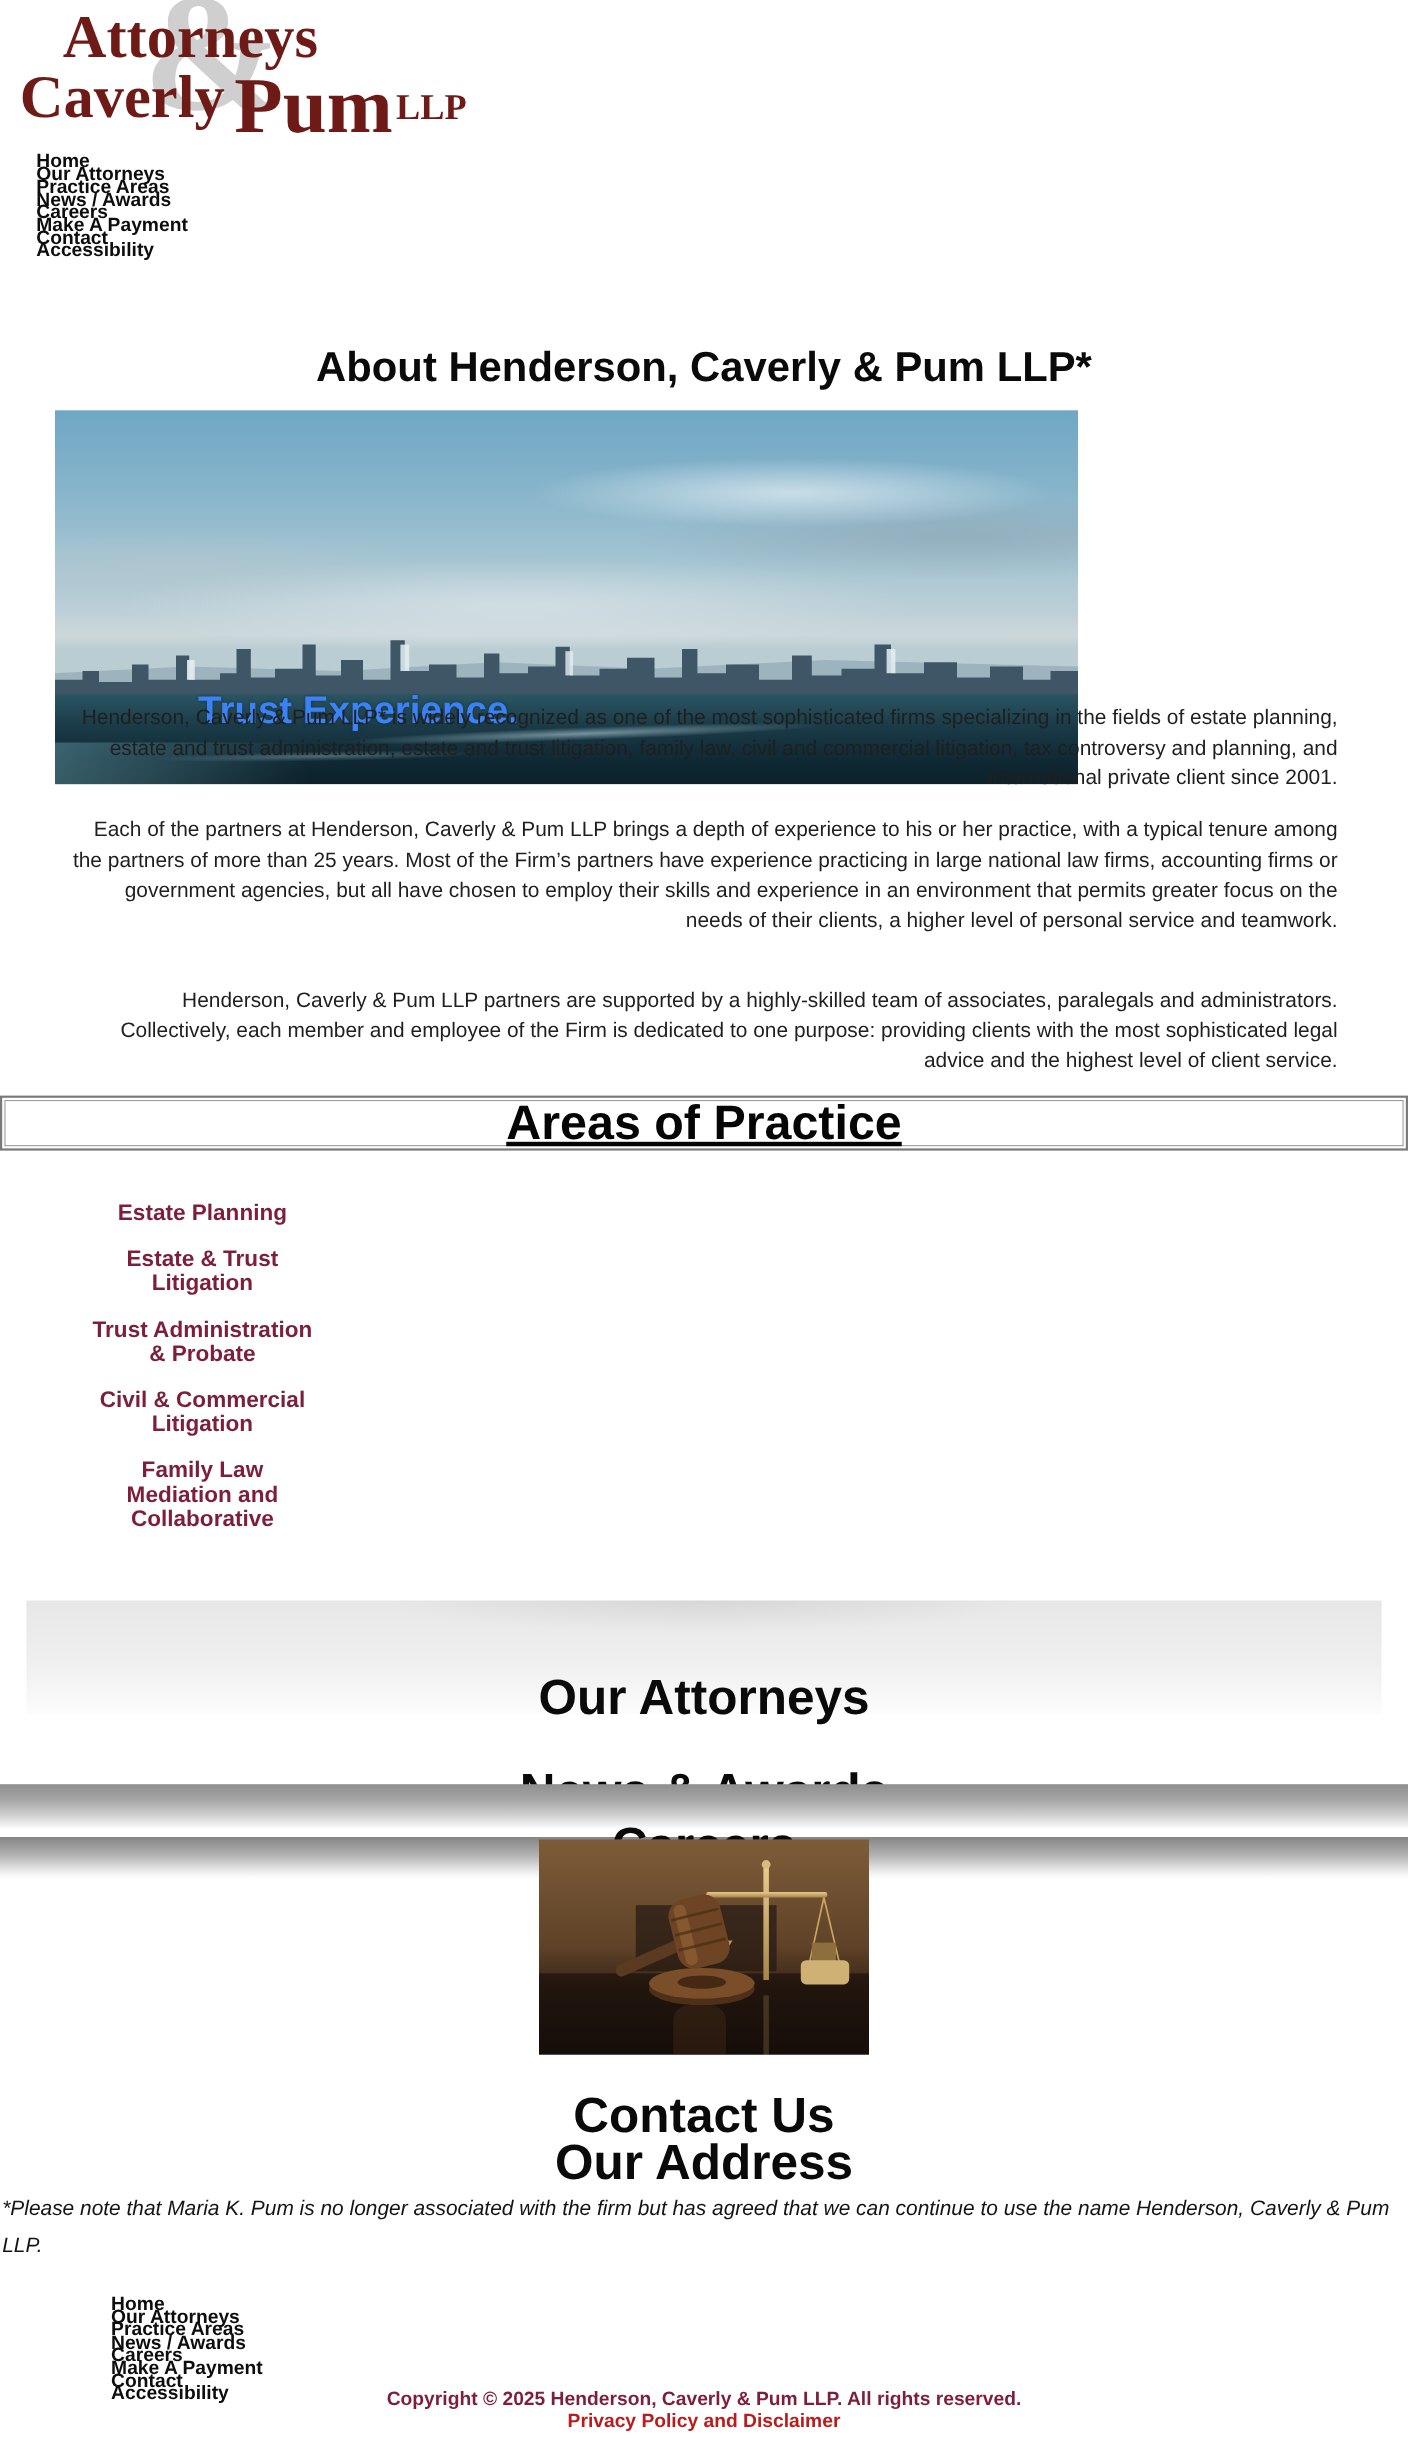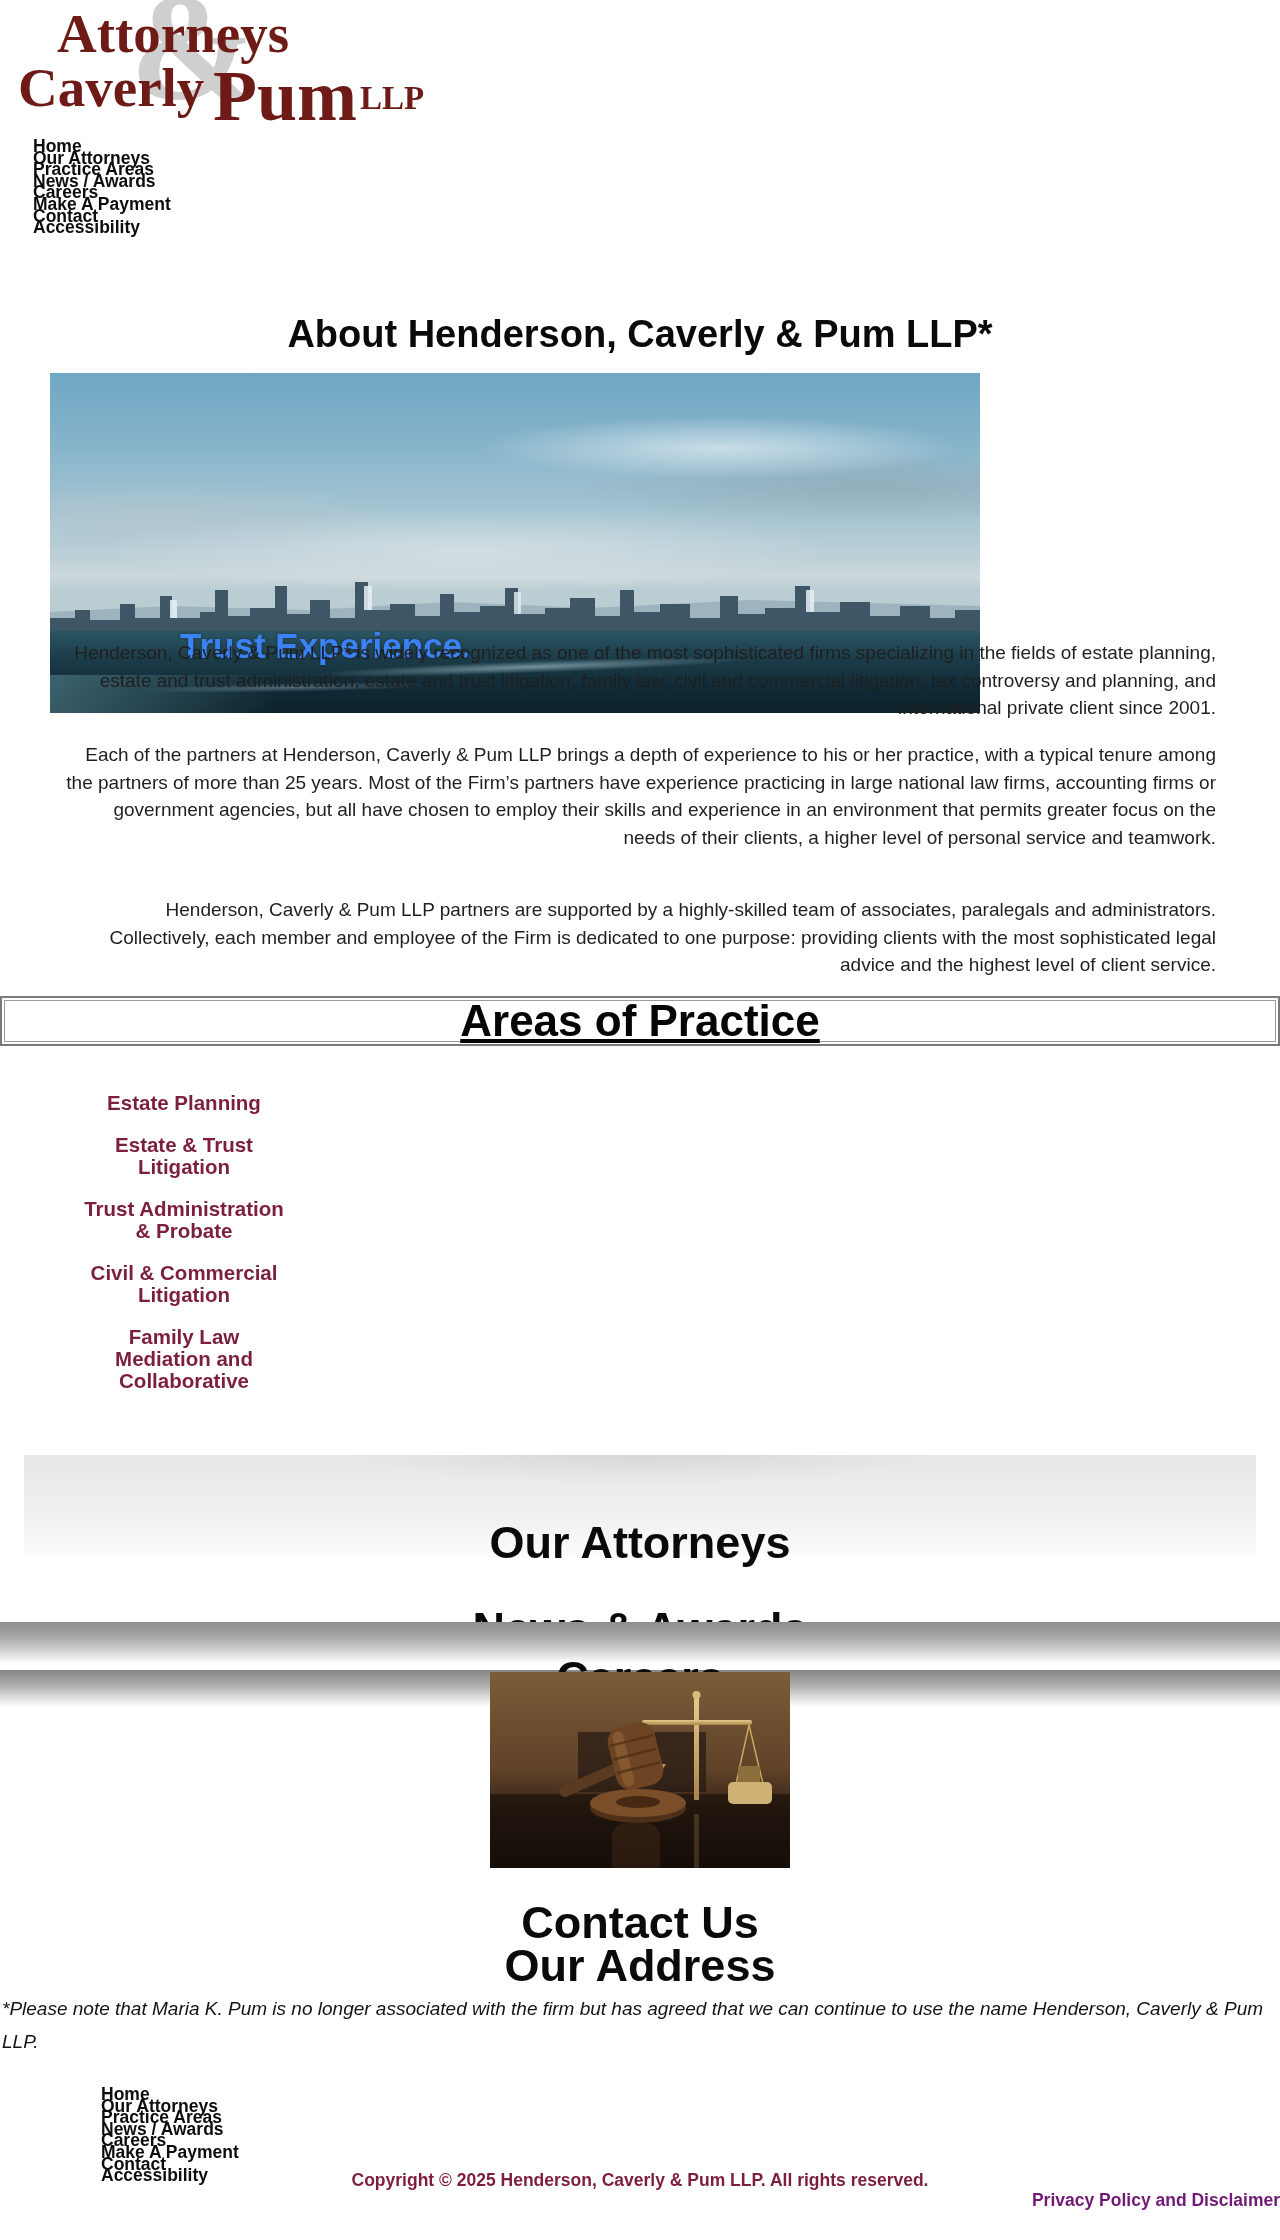--- a/index.html
+++ b/index.html
@@ -96,21 +96,21 @@
   .gavel { position:absolute; left:490px; top:1672px; width:300px; height:196px; z-index:2; }
 
   
   .disclaimer { position:absolute; left:2px; top:1973px; width:1272px;
     font-size:19px; line-height:33px; font-style:italic; color:#141414; }
 
   
   .footer-copy { position:absolute; left:0; top:2170px; width:1280px; text-align:center;
                  font-weight:700; font-size:17.5px; line-height:20px; }
   .copyright-line { color:#7d1f3a; }
-  .privacy-line   { color:#701a75; text-decoration:none; display:block; cursor:pointer;text-align:right; }
+  .privacy-line   { color:#b91c1c; text-decoration:none; display:block; cursor:pointer; }
 </style>
 </head>
 <body>
 
 <div class="page">
 
   <div class="logo">
     <span class="logo-amp">&amp;</span>
     <span class="logo-word1">Attorneys</span>
     <span class="logo-word2">Caverly</span>

